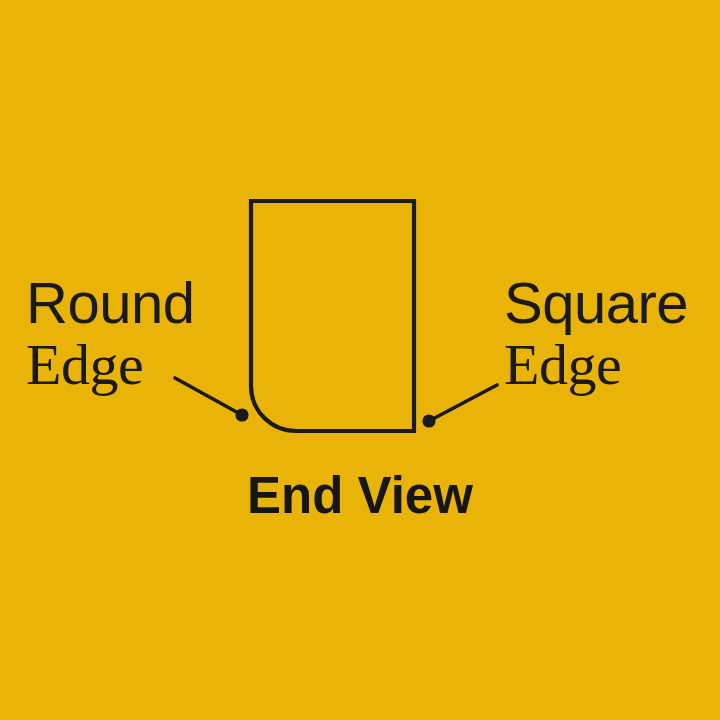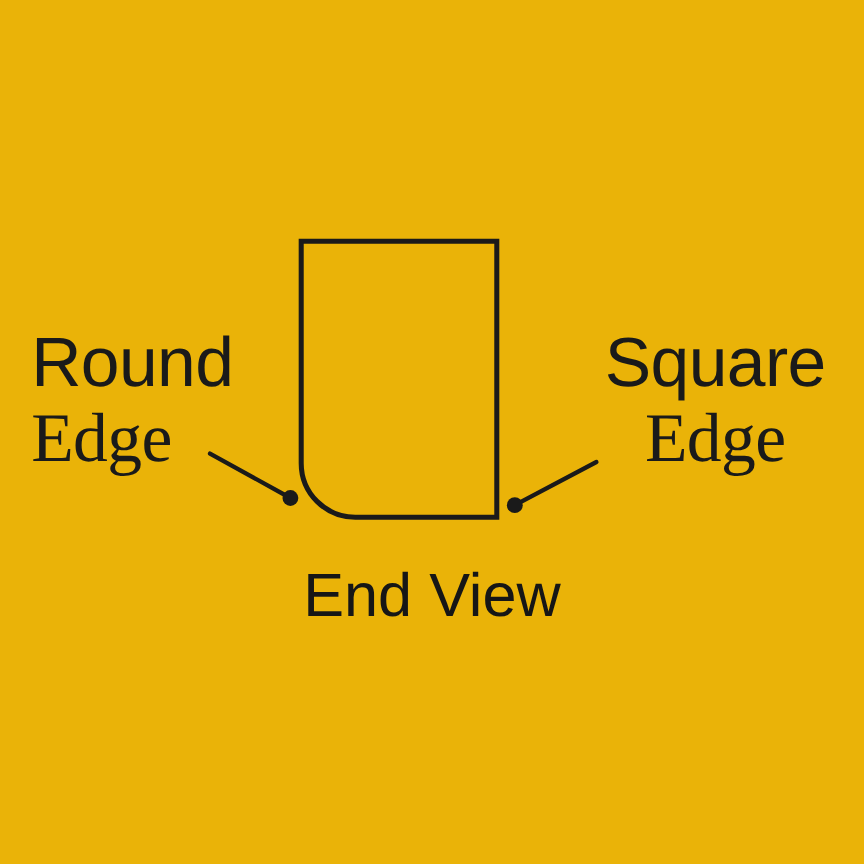--- a/index.html
+++ b/index.html
@@ -42,36 +42,36 @@
 
   #label-round {
     left: 26px;
     top: 272px;
     text-align: left;
   }
 
   #label-square {
     left: 504px;
     top: 272px;
-    text-align: center;
+    text-align: left;
   }
 
   .callout-line2 {
     display: block;
     font-family: Liberation Serif, serif;
   }
 
   #caption-end-view {
     position: absolute;
     left: 0;
     top: 466px;
     width: 720px;
     text-align: center;
     font-family: "Liberation Sans", sans-serif;
-    font-weight: 400;
+    font-weight: 700;
     font-size: 51px;
     letter-spacing: 0px;
     color: #161616;
     white-space: pre;
   }
 </style>
 </head>
 <body>
 
 <div id="canvas">

